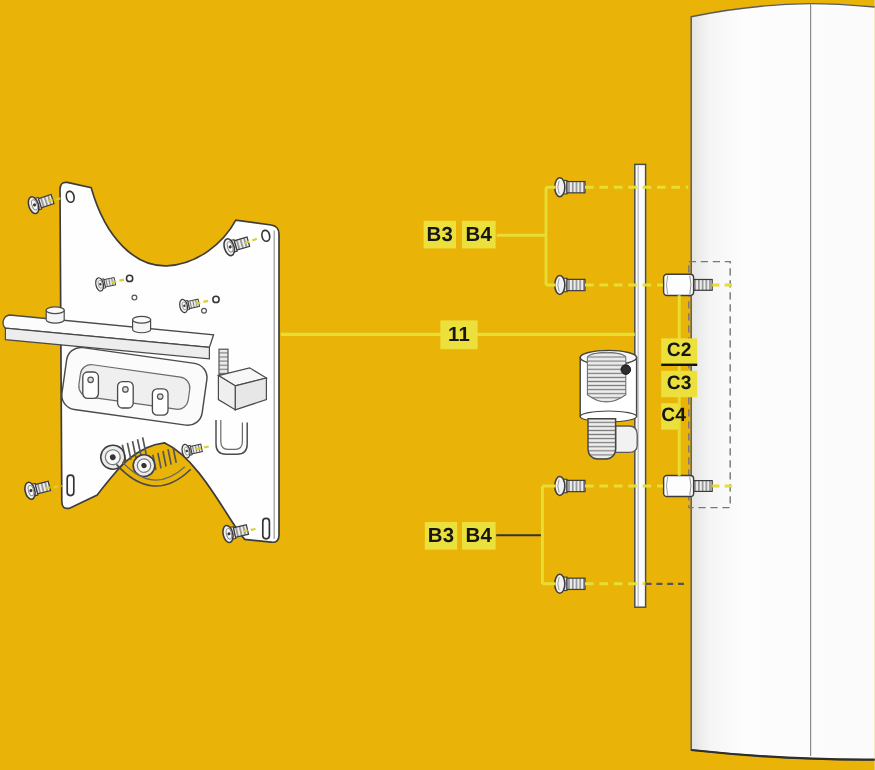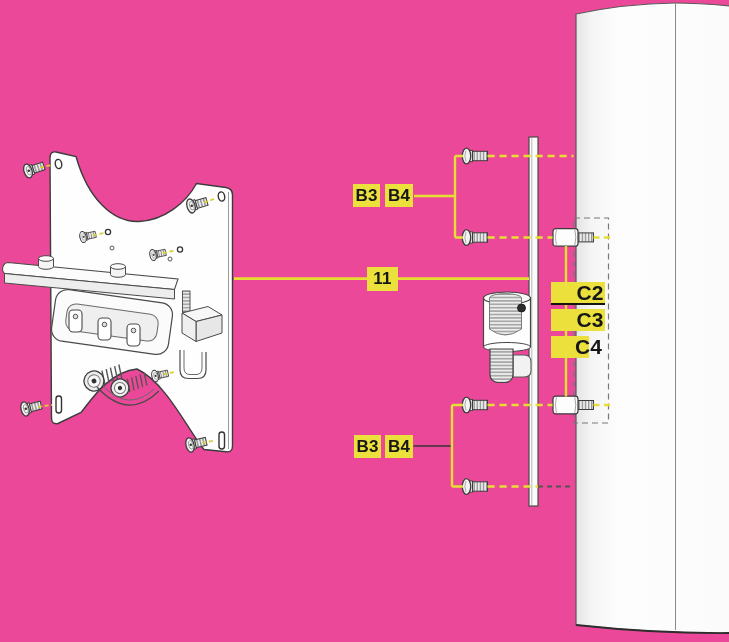--- a/index.html
+++ b/index.html
@@ -1,26 +1,26 @@
 <!DOCTYPE html>
 <html><head>
 <meta charset="utf-8">
 <style>
   html,body { margin:0; padding:0; background:#f4f4f4; }
   .stage {
     position:relative; width:729px; height:642px; overflow:hidden;
-    background:#ec4899; font-family:"Liberation Sans", sans-serif;
+    background:#eab308; font-family:"Liberation Sans", sans-serif;
   }
   .stage svg { position:absolute; left:0; top:0; }
   .tag {
     position:absolute; background:#ebe03c; color:#161616;
     font-weight:bold; font-size:17px; line-height:23px; height:23px;
     text-align:center; letter-spacing:0.2px;
   }
-  .tag.small-c { font-size:21px;padding-left:24px; }
+  .tag.small-c { font-size:16px; }
   #tag-c2 { border-bottom:2.5px solid #141414; }
 </style>
 </head>
 <body>
 
 <div class="stage">
 
 <svg width="729" height="642" viewBox="0 0 729 642">
   <defs>
     <pattern id="vt" width="3.1" height="12" patternUnits="userSpaceOnUse">

